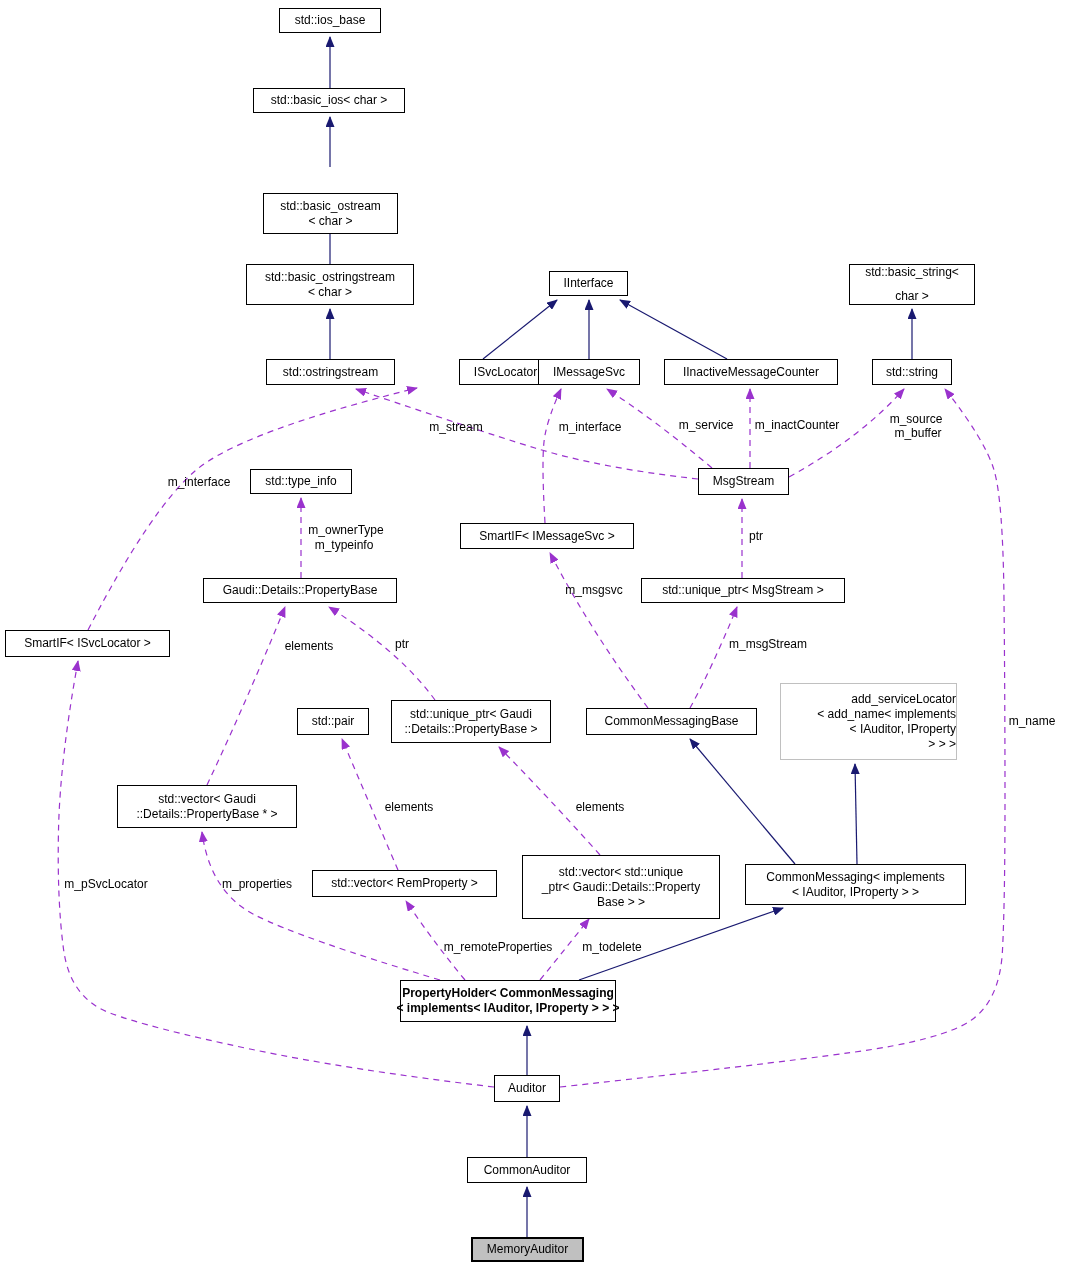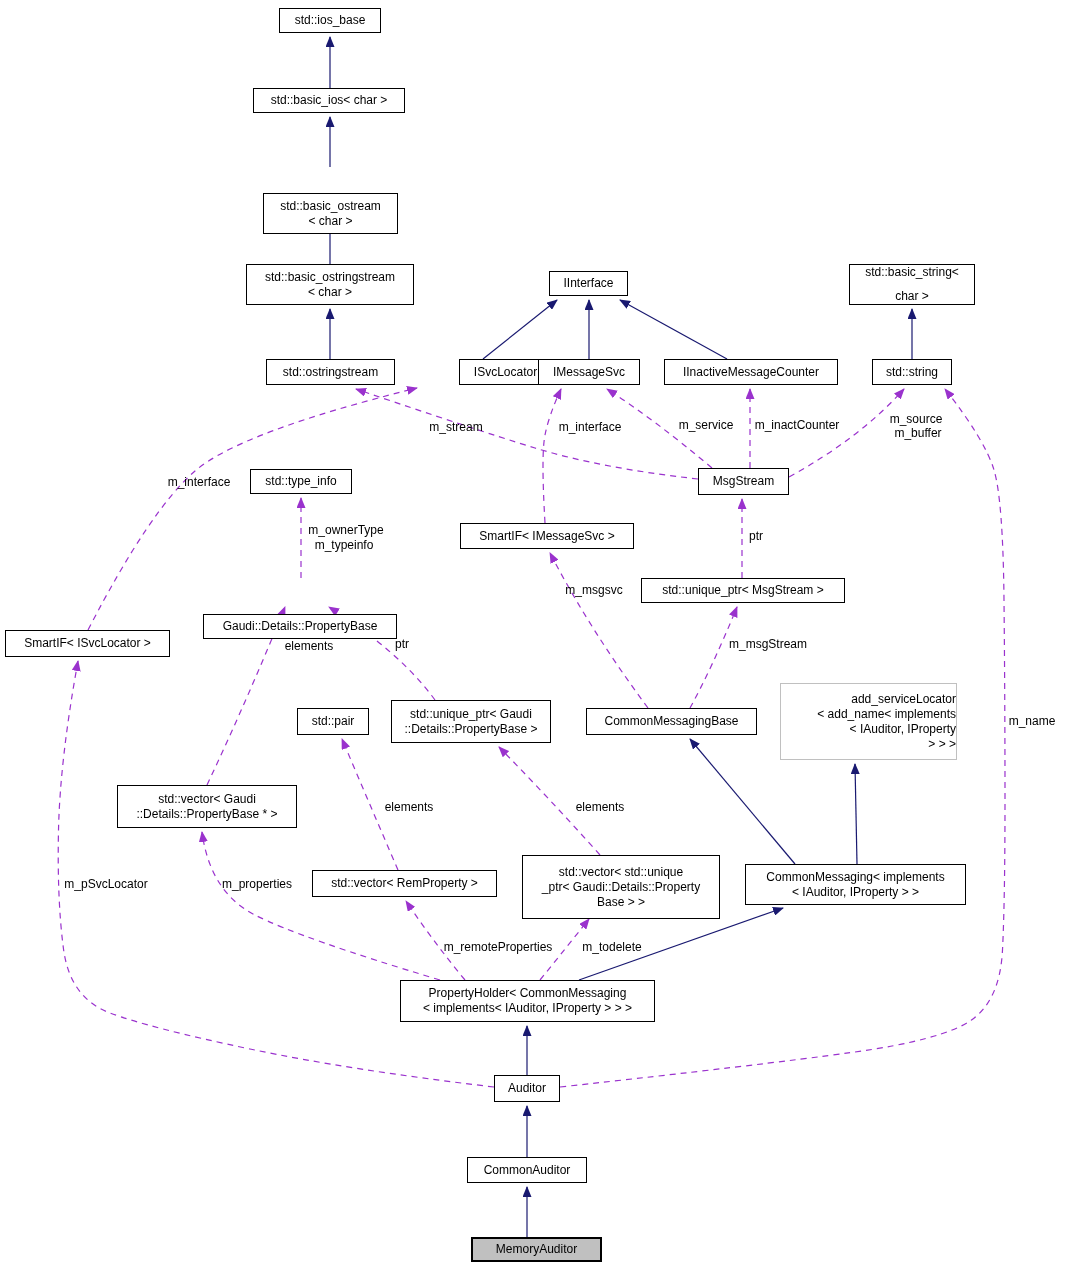--- a/index.html
+++ b/index.html
@@ -105,21 +105,21 @@
       </div>
       <div class="node" style="left: 250px; top: 469px; width: 102px; height: 25px;">
         <div class="ln">std::type_info</div>
       </div>
       <div class="node" style="left: 460px; top: 523px; width: 174px; height: 26px;">
         <div class="ln">SmartIF&lt; IMessageSvc &gt;</div>
       </div>
       <div class="node" style="left: 641px; top: 578px; width: 204px; height: 25px;">
         <div class="ln">std::unique_ptr&lt; MsgStream &gt;</div>
       </div>
-      <div class="node" style="left: 203px; top: 578px; width: 194px; height: 25px; margin-top: 36px;">
+      <div class="node" style="left: 203px; top: 578px; width: 194px; height: 25px;">
         <div class="ln">Gaudi::Details::PropertyBase</div>
       </div>
       <div class="node" style="left: 5px; top: 630px; width: 165px; height: 27px;">
         <div class="ln">SmartIF&lt; ISvcLocator &gt;</div>
       </div>
       <div class="node" style="left: 297px; top: 708px; width: 72px; height: 27px;">
         <div class="ln">std::pair</div>
       </div>
       <div class="node" style="left: 391px; top: 700px; width: 160px; height: 43px;">
         <div class="ln">std::unique_ptr&lt; Gaudi</div>
@@ -143,31 +143,31 @@
       </div>
       <div class="node" style="left: 522px; top: 855px; width: 198px; height: 64px;">
         <div class="ln">std::vector&lt; std::unique</div>
         <div class="ln">_ptr&lt; Gaudi::Details::Property</div>
         <div class="ln">Base &gt; &gt;</div>
       </div>
       <div class="node" style="left: 745px; top: 864px; width: 221px; height: 41px;">
         <div class="ln">CommonMessaging&lt; implements</div>
         <div class="ln">&lt; IAuditor, IProperty &gt; &gt;</div>
       </div>
-      <div class="node" style="left: 400px; top: 980px; width: 255px; height: 42px;">
+      <div class="node" style="left: 400px; top: 980px; width: 216px; height: 42px; font-weight: bold;">
         <div class="ln">PropertyHolder&lt; CommonMessaging</div>
         <div class="ln">&lt; implements&lt; IAuditor, IProperty &gt; &gt; &gt;</div>
       </div>
       <div class="node" style="left: 494px; top: 1075px; width: 66px; height: 27px;">
         <div class="ln">Auditor</div>
       </div>
       <div class="node" style="left: 467px; top: 1157px; width: 120px; height: 26px;">
         <div class="ln">CommonAuditor</div>
       </div>
-      <div class="node gray-fill" style="left: 471px; top: 1237px; width: 131px; height: 25px;">
+      <div class="node gray-fill" style="left: 471px; top: 1237px; width: 113px; height: 25px;">
         <div class="ln">MemoryAuditor</div>
       </div>
     </div>
   <div id="label-layer">
       <div class="elabel" style="left: 456px; top: 427px;">m_stream</div>
       <div class="elabel" style="left: 590px; top: 427px;">m_interface</div>
       <div class="elabel" style="left: 706px; top: 425px;">m_service</div>
       <div class="elabel" style="left: 797px; top: 425px; text-align: center;">m_inactCounter</div>
       <div class="elabel" style="left: 916px; top: 419px;">m_source</div>
       <div class="elabel" style="left: 918px; top: 433px;">m_buffer</div>

